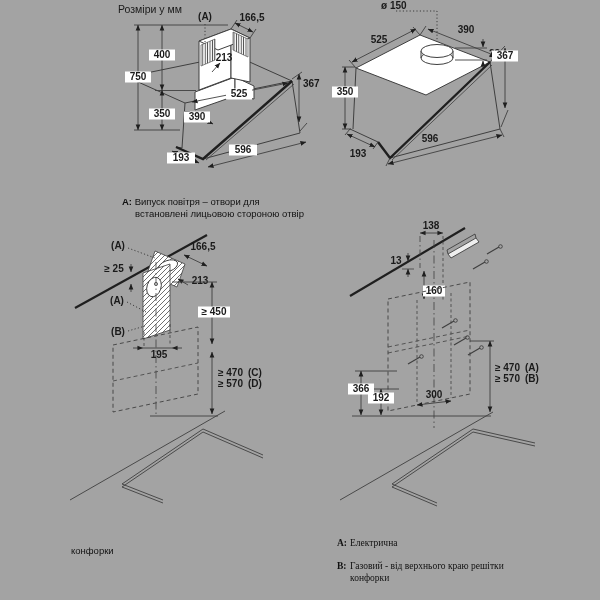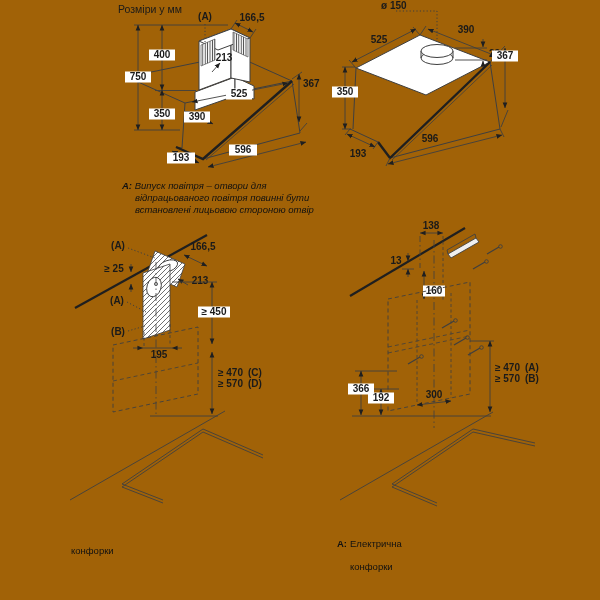--- a/index.html
+++ b/index.html
@@ -1,16 +1,16 @@
 <!DOCTYPE html>
 <html><head>
 <meta charset="utf-8">
 <style>
   html,body{margin:0;padding:0;background:#fff;}
-  .page{position:relative;width:600px;height:600px;background:#a16207;overflow:hidden;
+  .page{position:relative;width:600px;height:600px;background:#a3a3a3;overflow:hidden;
         font-family:"Liberation Sans",sans-serif;color:#1a1a1a;}
   svg{position:absolute;left:0;top:0;}
   svg text{font-family:"Liberation Sans",sans-serif;font-size:10px;font-weight:bold;fill:#1a1a1a;}
   svg text.t-normal{font-weight:normal;font-size:10.5px;}
   .txtblock{position:absolute;font-size:9.5px;line-height:11.8px;color:#111;}
   .txtblock b{font-weight:bold;}
   .lg-row{white-space:nowrap;}
   .lg-row b{display:inline-block;min-width:13px;}
   .indent{padding-left:13px;}
   .gap{height:11px;}
@@ -299,29 +299,29 @@
     <text x="525" y="371" stroke="none">(A)</text>
     <text x="495" y="382" stroke="none">≥ 570</text>
     <text x="525" y="382" stroke="none">(B)</text>
 
     <line x1="340" y1="500" x2="493" y2="412" stroke-width="0.9"></line>
     <path d="M535,443 L473,429 L392,484 L437,503" stroke-width="0.9"></path>
     <path d="M535,446 L473,432 L392,487 L437,506" stroke-width="0.9"></path>
   </g>
 </svg>
 
-<div class="txtblock" style="left:122px;top:180px;width:210px;font-style:italic;">
+<div class="txtblock" style="left:122px;top:196px;width:210px;">
   <div><b>A:</b> <span>Випуск повітря – отвори для</span></div>
-  <div class="indent">відпрацьованого повітря повинні бути</div>
   <div class="indent">встановлені лицьовою стороною отвір</div>
 </div>
 
 <div class="txtblock" style="left:58px;top:545px;width:270px;">
   <div class="lg-row indent"><span>конфорки</span></div>
 </div>
 
-<div class="txtblock" style="left:337px;top:538px;width:240px;">
+<div class="txtblock" style="left:337px;top:538px;width:240px;font-family:Liberation Serif, serif;">
   <div class="lg-row"><b>A:</b><span>Електрична</span></div>
   <div class="gap"></div>
+  <div class="lg-row"><b>B:</b><span>Газовий - від верхнього краю решітки</span></div>
   <div class="lg-row indent"><span>конфорки</span></div>
 </div>
 
 </div>
 
 </body></html>

